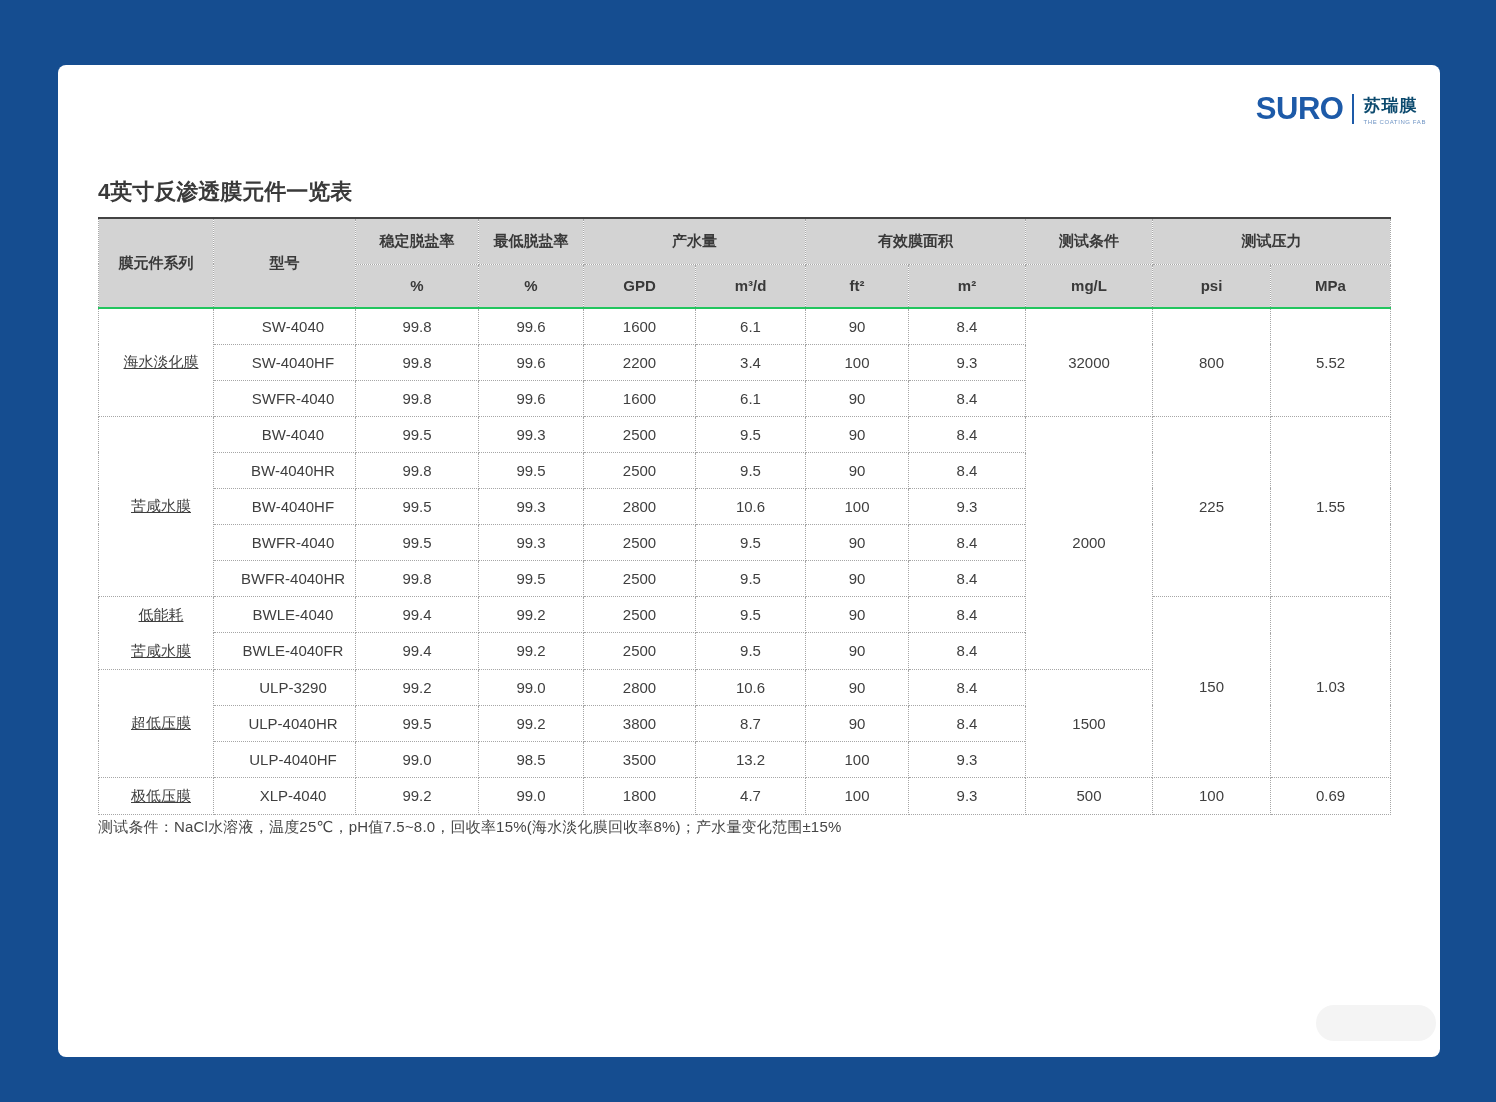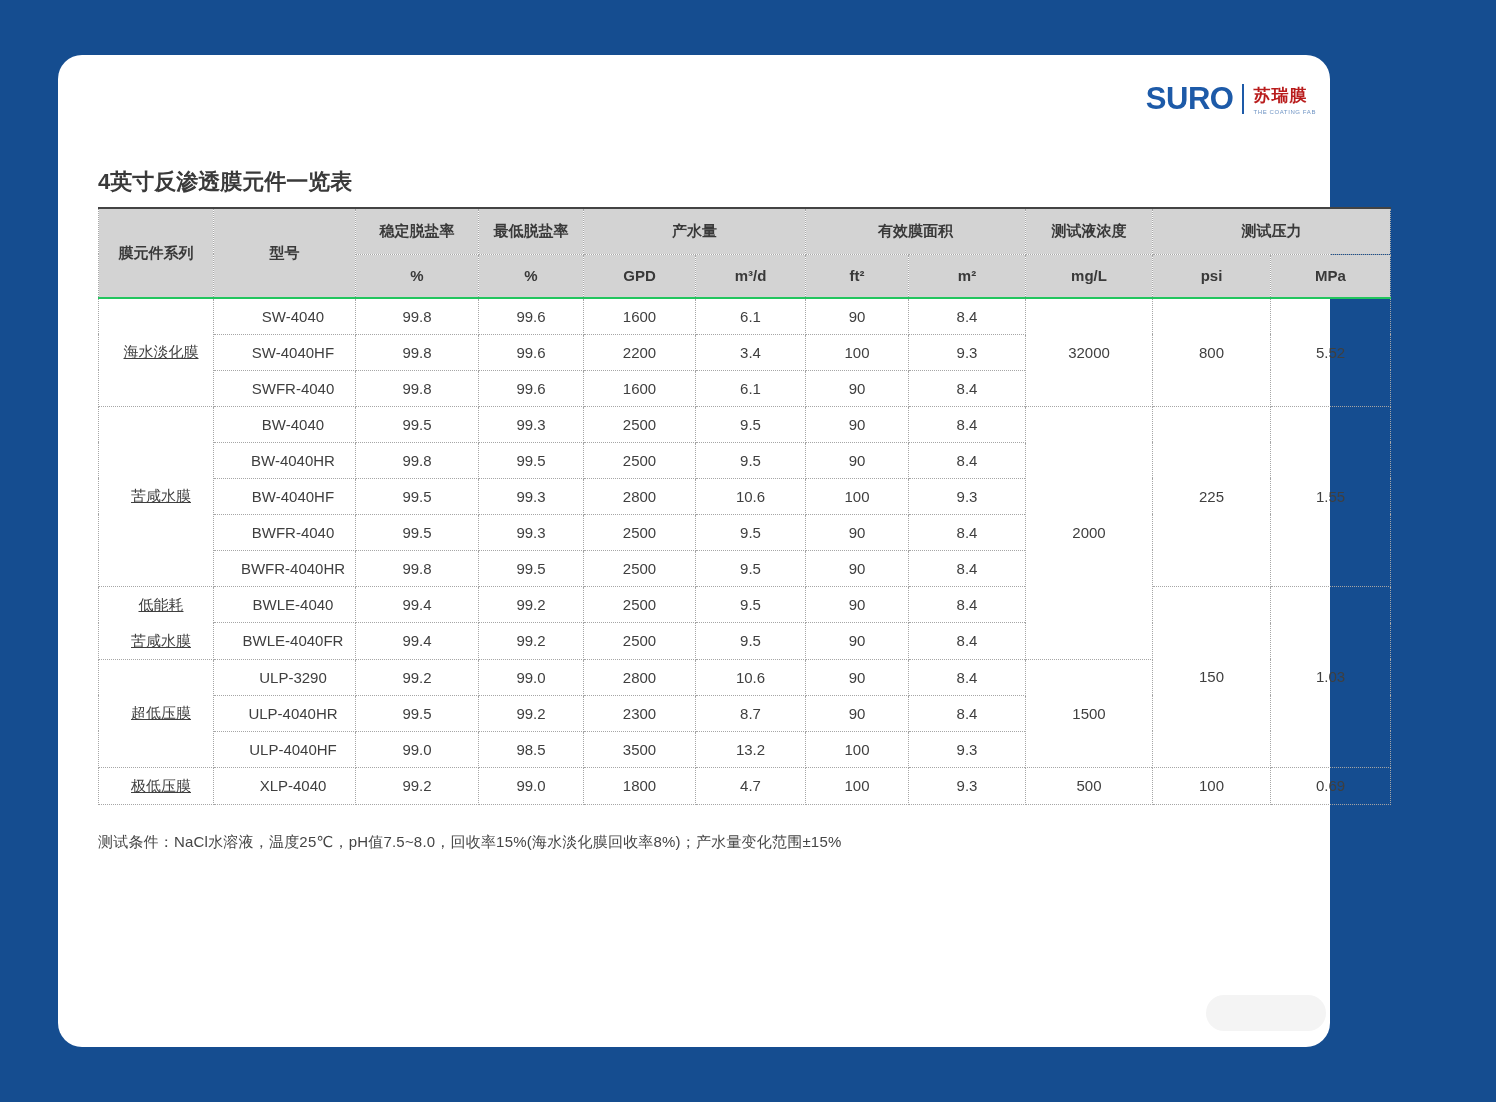--- a/index.html
+++ b/index.html
@@ -3,39 +3,39 @@
 <meta charset="utf-8">
 <style>
   * { margin: 0; padding: 0; box-sizing: border-box; }
   html, body {
     width: 1496px; height: 1102px;
     font-family: "Liberation Sans", "DejaVu Sans", sans-serif;
   }
   body { position: relative; background: #154d90; overflow: hidden; }
 
   .card {
-    position: absolute; left: 58px; top: 55px;
-    width: 1272px; height: 992px;
-    background: #ffffff; border-radius: 24px;
+    position: absolute; left: 58px; top: 65px;
+    width: 1382px; height: 992px;
+    background: #ffffff; border-radius: 8px;
   }
 
   
   .logo {
     position: absolute; top: 26px; right: 14px;
     display: flex; align-items: center;
   }
   .logo-suro {
     font-size: 31px; font-weight: bold; color: #1d5aa8;
     letter-spacing: -0.5px;
   }
   .logo-sep {
     width: 2px; height: 30px; background: #1d5aa8; margin: 0 9px;
   }
   .logo-right { display: flex; flex-direction: column; }
-  .logo-cn { font-size: 17px; font-weight: bold; color: #b91c1c; letter-spacing: 1px; }
+  .logo-cn { font-size: 17px; font-weight: bold; color: #0c4a6e; letter-spacing: 1px; }
   .logo-tagline { font-size: 6px; color: #6f94c4; letter-spacing: 0.6px; margin-top: 2px; }
 
   
   .content { position: absolute; left: 40px; top: 115px; width: 1292px; }
 
   .page-title {
     font-size: 22px; line-height: 23px; font-weight: bold;
     color: #3a3a3a; text-align: left; margin-bottom: 14px;
   }
 
@@ -52,21 +52,21 @@
   thead tr.h1 th { height: 46px; }
   thead tr.h2 th { height: 44px; }
   tbody tr td { height: 36px; }
   tbody tr:first-child td { border-top: 2px solid #22c55e; }
 
   td.series-cell { text-align: left; padding-left: 10px; text-decoration: underline; }
   td.series-cell div { line-height: 36px; }
   td.model-cell { text-align: left; padding-left: 17px; }
 
   .footnote {
-    margin-top: 28px; font-size: 15px; color: #454545; letter-spacing: 0.2px;
+    margin-top: 3px; font-size: 15px; color: #454545; letter-spacing: 0.2px;
   }
 
   .corner-shape {
     position: absolute; right: 4px; bottom: 16px;
     width: 120px; height: 36px; border-radius: 18px;
     background: #f4f4f4;
   }
 </style>
 </head>
 <body>
@@ -100,21 +100,21 @@
           <col style="width:120px">
       </colgroup>
       <thead>
         <tr class="h1">
           <th rowspan="2">膜元件系列</th>
           <th rowspan="2">型号</th>
           <th>稳定脱盐率</th>
           <th>最低脱盐率</th>
           <th colspan="2">产水量</th>
           <th colspan="2">有效膜面积</th>
-          <th>测试液浓度</th>
+          <th>测试条件</th>
           <th colspan="2">测试压力</th>
         </tr>
         <tr class="h2">
           <th>%</th>
           <th>%</th>
           <th>GPD</th>
           <th>m³/d</th>
           <th>ft²</th>
           <th>m²</th>
           <th>mg/L</th>
@@ -241,21 +241,21 @@
             <td>2800</td>
             <td>10.6</td>
             <td>90</td>
             <td>8.4</td>
             <td rowspan="3">1500</td>
           </tr>
           <tr>
             <td class="model-cell">ULP-4040HR</td>
             <td>99.5</td>
             <td>99.2</td>
-            <td>2300</td>
+            <td>3800</td>
             <td>8.7</td>
             <td>90</td>
             <td>8.4</td>
           </tr>
           <tr>
             <td class="model-cell">ULP-4040HF</td>
             <td>99.0</td>
             <td>98.5</td>
             <td>3500</td>
             <td>13.2</td>

